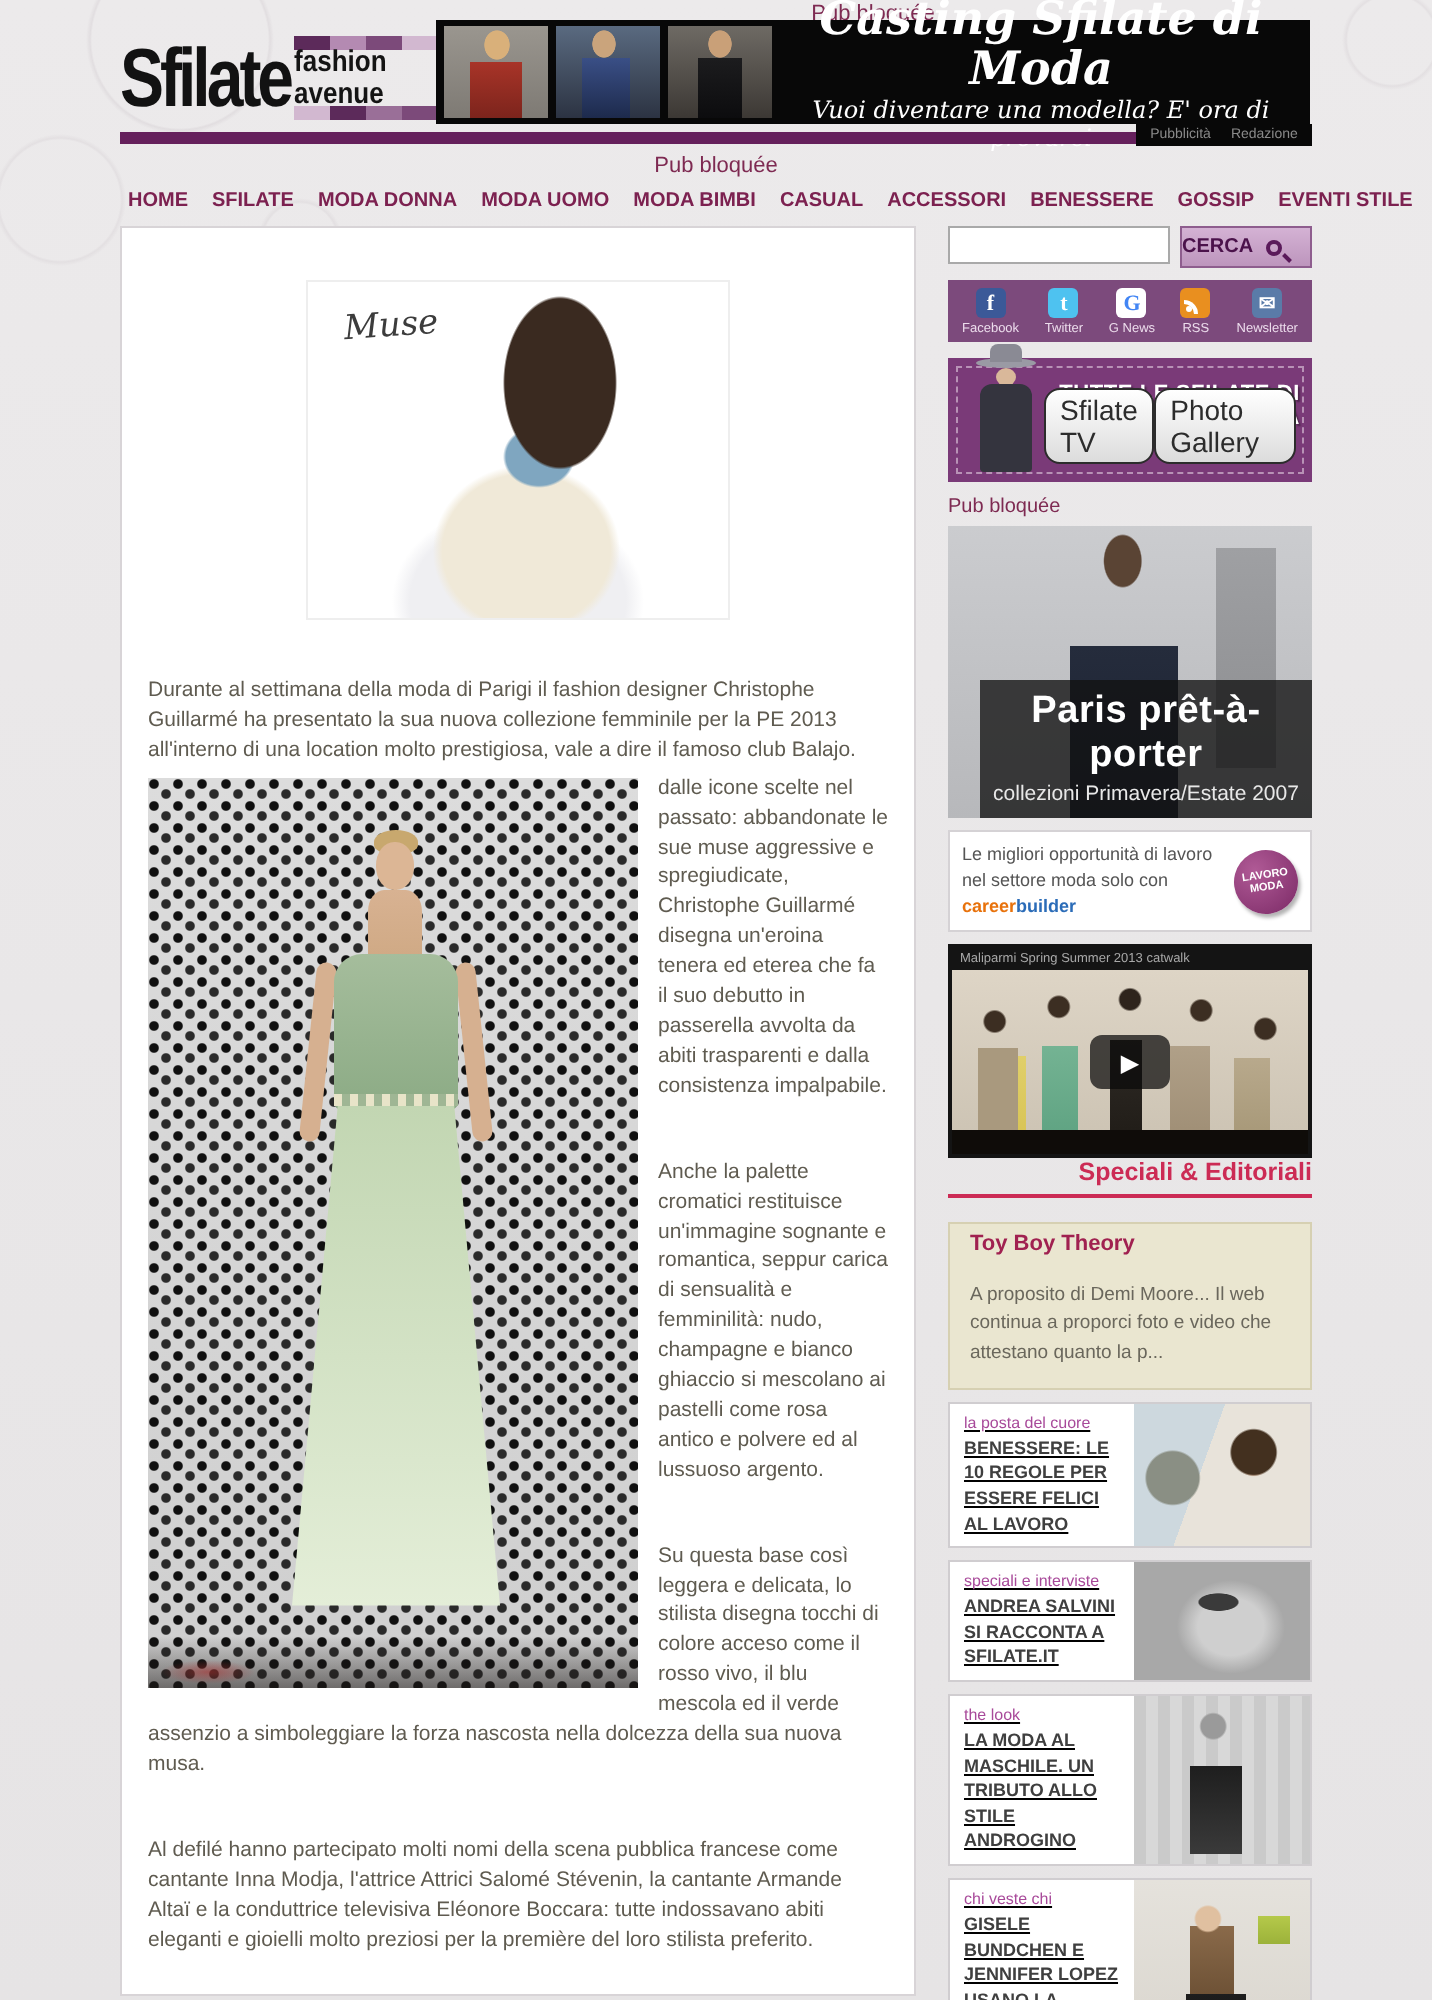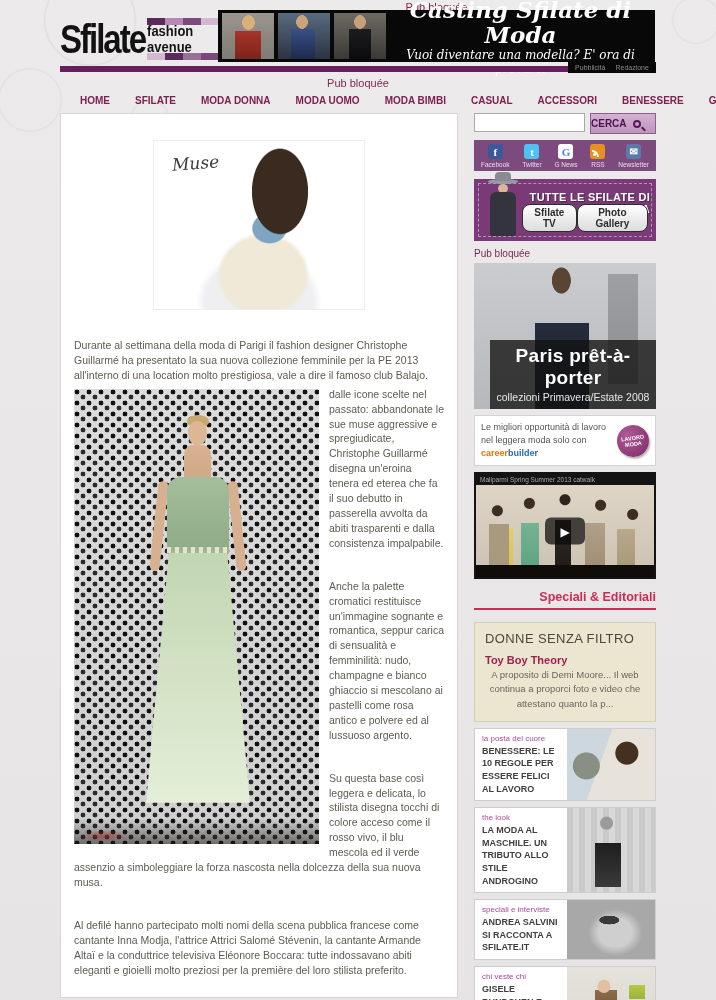--- a/index.html
+++ b/index.html
@@ -47,21 +47,21 @@
     background-size:12px 14px,22px 30px,100% 100%; background-position:50% 6%,50% 100%,0 0; }
   .banner-text { flex:1; text-align:center; color:#fff; padding-right:6px; }
   .banner-title { font-family:"DejaVu Serif", serif; font-style:italic; font-weight:bold; font-size:23px; line-height:25px; }
   .banner-sub { font-family:"DejaVu Serif", serif; font-style:italic; font-size:12px; margin-top:1px; }
 
   .purple-bar { position:absolute; left:60px; top:66px; width:508px; height:6px; background:#65205c; }
   .header-links { position:absolute; left:568px; top:62px; width:88px; height:11px; background:#080808; display:flex; gap:10px; justify-content:center; align-items:center; }
   .header-links a { color:#8a8a8a; font-size:7px; text-decoration:none; }
 
   
-  .nav { position:absolute; left:64px; top:92px; width:596px; height:16px; display:flex; align-items:center; gap:25px;margin-left:16px; }
+  .nav { position:absolute; left:64px; top:92px; width:596px; height:16px; display:flex; align-items:center; gap:12px; }
   .nav a { color:#7c2150; font-size:10px; font-weight:bold; text-decoration:none; white-space:nowrap; }
 
   
   .main-col { position:absolute; left:60px; top:113px; width:398px; height:885px; background:#fff; border:1px solid #d8d4d7; padding:12px 13px; }
   .article-title { color:#73207d; font-size:17px; font-weight:bold; }
   .hero { position:relative; width:212px; height:170px; margin:14px auto 0; background:#fff;
     background-image:
       radial-gradient(ellipse 46px 70px at 60% 30%, #3a2a20 60%, transparent 62%),
       radial-gradient(ellipse 11px 14px at 57% 22%, #e6c4a2 70%, transparent 75%),
       radial-gradient(ellipse 30px 26px at 55% 52%, #7fa6c0 55%, transparent 60%),
@@ -110,21 +110,21 @@
 
   .sfilate-banner { position:relative; margin-top:8px; height:62px; background:#7a3a78; }
   .sb-dash { position:absolute; inset:4px; border:1px dashed #b892b6; }
   .sb-figure { position:absolute; left:10px; top:-8px; width:40px; height:70px; }
   .sb-hatbrim { position:absolute; left:4px; top:8px; width:30px; height:5px; background:#9a9aa4; border-radius:50%; }
   .sb-hat { position:absolute; left:11px; top:1px; width:16px; height:9px; background:#8a8a94; border-radius:4px 4px 0 0; }
   .sb-face { position:absolute; left:14px; top:13px; width:10px; height:9px; background:#d9b89a; border-radius:50%; }
   .sb-coat { position:absolute; left:6px; top:21px; width:26px; height:44px; background:#34343e; border-radius:6px 6px 2px 2px; }
   .sb-title { position:absolute; left:52px; top:12px; width:124px; text-align:right; color:#fff; font-size:11px; font-weight:bold; letter-spacing:.3px; text-shadow:1px 1px 1px rgba(0,0,0,.4); }
   .sb-buttons { position:absolute; left:48px; right:8px; bottom:9px; display:flex; justify-content:space-between; }
-  .pill { background:linear-gradient(#ffffff,#dcdcdc); border:1px solid #2c2c2c; border-radius:8px; font-size:10px; font-weight:bold; color:#2c2c2c; padding:2px 7px; cursor:pointer;text-align:center; }
+  .pill { background:linear-gradient(#ffffff,#dcdcdc); border:1px solid #2c2c2c; border-radius:8px; font-size:14px; font-weight:normal; color:#2c2c2c; padding:2px 7px; cursor:pointer; }
   .side-pub { margin:7px 0 4px; font-size:10px; color:#7e2a52; }
 
   .paris { position:relative; height:146px; background:linear-gradient(#cbcccf,#b7b8bb);
     background-image:
       radial-gradient(ellipse 13px 18px at 48% 12%, #5a4434 70%, transparent 75%),
       radial-gradient(ellipse 8px 9px at 48% 14%, #d8b294 70%, transparent 78%),
       linear-gradient(#252c3c,#1a2030),
       linear-gradient(#9fa0a3,#8c8d90),
       linear-gradient(#cbcccf,#b7b8bb);
     background-size:auto,auto,54px 86px,30px 110px,100% 100%;
@@ -159,29 +159,29 @@
       linear-gradient(#ded5c6,#cbc2b2);
     background-size:auto,auto,auto,auto,auto,20px 42px,14px 40px,18px 46px,16px 48px,20px 44px,18px 40px,100% 100%;
     background-position:0 0,0 0,0 0,0 0,0 0,8% 78%,14% 82%,28% 82%,49% 80%,69% 78%,88% 84%,0 0;
     background-repeat:no-repeat; }
   .video-crowd { position:absolute; left:0; right:0; bottom:0; height:26px;
     background-image:radial-gradient(circle at 12px 16px, #17130f 9px, transparent 10px);
     background-size:27px 22px; background-repeat:repeat-x; background-position:0 8px; }
   .video-crowd::after { content:""; position:absolute; inset:auto 0 0 0; height:12px; background:#0f0c09; }
   .play { position:absolute; left:50%; top:50%; transform:translate(-50%,-50%); width:40px; height:27px; background:rgba(10,10,10,.72); border-radius:6px; display:flex; align-items:center; justify-content:center; color:#fff; font-size:12px; cursor:pointer; font-family:"DejaVu Sans", sans-serif; }
 
-  .speciali { margin-top:11px; text-align:right; color:#cc2b55; font-size:12.5px; font-weight:bold; padding-bottom:4px; border-bottom:2px solid #cc2b55; }
+  .speciali { text-align:right; color:#cc2b55; font-size:12.5px; font-weight:bold; padding-bottom:4px; border-bottom:2px solid #cc2b55; }
 
   .cream-box { margin-top:12px; background:#eae6d0; border:1px solid #d6d0b2; }
   .cream-head { padding:8px 10px 4px; font-size:13px; color:#4a483e; letter-spacing:.4px; }
   .cream-body { padding:4px 10px 10px; }
   .donne-title { color:#a02150; font-size:11px; font-weight:bold; }
-  .cream-text { font-size:9.5px; color:#6a675c; line-height:1.5; margin-top:2px;text-align:center; }
-
-  .news-item { margin-top:6px; background:#fff; border:1px solid #d0cdd0; display:flex; overflow:hidden; cursor:pointer; }
+  .cream-text { font-size:9.5px; color:#6a675c; line-height:1.5; margin-top:13px; }
+
+  .news-item { margin-top:6px; background:#fff; border:1px solid #d0cdd0; display:flex; overflow:hidden; cursor:pointer;text-decoration:underline; }
   .ni-text { flex:1; padding:5px 4px 5px 7px; }
   .ni-cat { font-size:8px; color:#a84a9a; }
   .ni-title { font-size:9px; font-weight:bold; color:#3f3f3f; line-height:1.4; margin-top:2px; }
   .ni-thumb { width:88px; align-self:stretch; flex:0 0 88px; background-repeat:no-repeat; }
   .thumb1 { background-image:
       radial-gradient(circle at 68% 34%, #43301f 11px, transparent 12px),
       radial-gradient(circle at 68% 40%, #eac3a6 7px, transparent 8px),
       radial-gradient(circle at 22% 52%, #8a8f84 13px, transparent 14px),
       linear-gradient(110deg,#cdd8de 40%,#e8e3da 40%); }
   .thumb2 { background-image:
@@ -332,27 +332,27 @@
         <span class="pill">Sfilate TV</span>
         <span class="pill">Photo Gallery</span>
       </span>
     </div>
 
     <div class="side-pub">Pub bloquée</div>
 
     <div class="paris">
       <div class="paris-caption">
         <div class="paris-title">Paris prêt-à-porter</div>
-        <div class="paris-sub">collezioni Primavera/Estate 2008</div>
+        <div class="paris-sub">collezioni Primavera/Estate 2007</div>
       </div>
     </div>
 
     <div class="career">
       <span class="career-text">
-        <span>Le migliori opportunità di lavoro nel leggera moda solo con</span>
+        <span>Le migliori opportunità di lavoro nel settore moda solo con</span>
         <span class="cb-orange">career</span><span class="cb-blue">builder</span>
       </span>
       <span class="badge">
         <span>LAVORO</span>
         <span>MODA</span>
       </span>
     </div>
 
     <div class="video">
       <div class="video-titlebar">
@@ -360,49 +360,48 @@
       </div>
       <div class="video-scene">
         <span class="video-crowd"></span>
         <span class="play">▶</span>
       </div>
     </div>
 
     <div class="speciali">Speciali &amp; Editoriali</div>
 
     <div class="cream-box">
-      <div class="cream-head">DONNE SENZA FILTRO</div>
       <div class="cream-body">
         <div class="donne-title">Toy Boy Theory</div>
         <div class="cream-text">A proposito di Demi Moore... Il web continua a proporci foto e video che attestano quanto la p...</div>
       </div>
     </div>
 
     <div class="news-item">
       <div class="ni-text">
         <div class="ni-cat">la posta del cuore</div>
         <div class="ni-title">BENESSERE: LE 10 REGOLE PER ESSERE FELICI AL LAVORO</div>
       </div>
       <div class="ni-thumb thumb1"></div>
     </div>
 
     <div class="news-item">
       <div class="ni-text">
+        <div class="ni-cat">speciali e interviste</div>
+        <div class="ni-title">ANDREA SALVINI SI RACCONTA A SFILATE.IT</div>
+      </div>
+      <div class="ni-thumb thumb3"></div>
+    </div>
+
+    <div class="news-item">
+      <div class="ni-text">
         <div class="ni-cat">the look</div>
         <div class="ni-title">LA MODA AL MASCHILE. UN TRIBUTO ALLO STILE ANDROGINO</div>
       </div>
       <div class="ni-thumb thumb2"></div>
-    </div>
-
-    <div class="news-item">
-      <div class="ni-text">
-        <div class="ni-cat">speciali e interviste</div>
-        <div class="ni-title">ANDREA SALVINI SI RACCONTA A SFILATE.IT</div>
-      </div>
-      <div class="ni-thumb thumb3"></div>
     </div>
 
     <div class="news-item">
       <div class="ni-text">
         <div class="ni-cat">chi veste chi</div>
         <div class="ni-title">GISELE BUNDCHEN E JENNIFER LOPEZ USANO LA STESSA POCHETTE</div>
       </div>
       <div class="ni-thumb thumb4"></div>
     </div>
 

